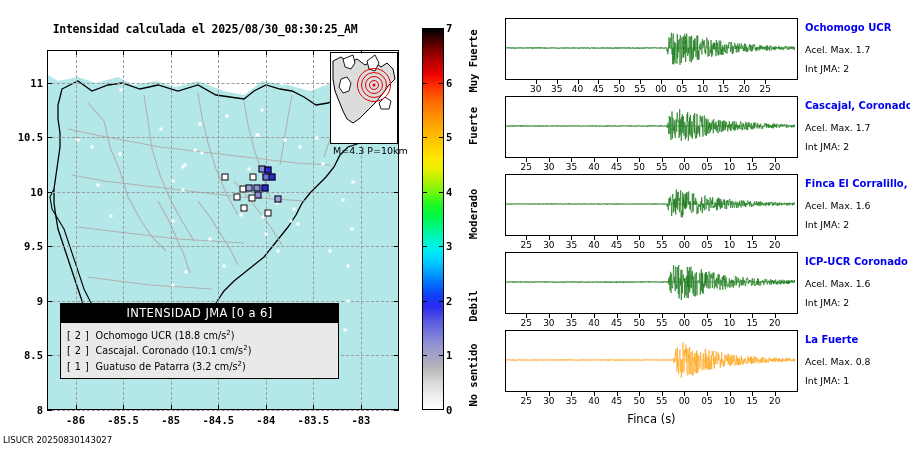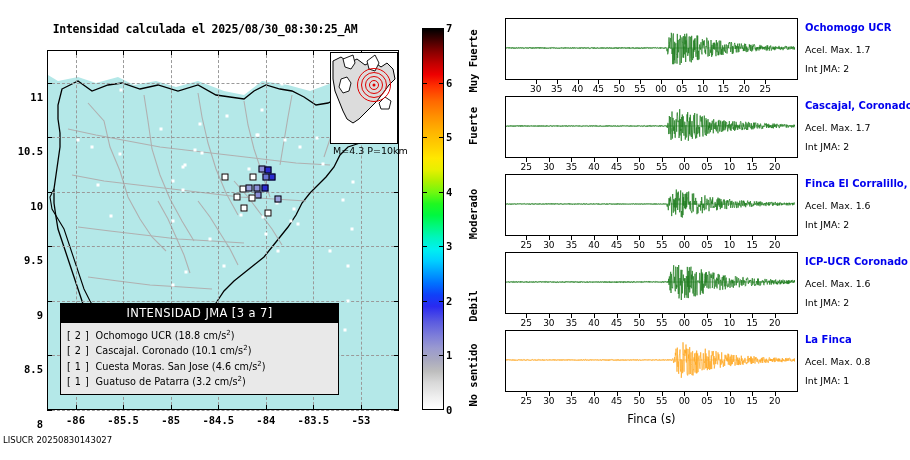--- a/index.html
+++ b/index.html
@@ -17,21 +17,21 @@
      background:#b4e8e8;box-sizing:border-box;overflow:hidden;}
 
   .gridline-v{position:absolute;top:0;bottom:0;width:0;border-left:1px dashed #9a9a9a;}
   .gridline-h{position:absolute;left:0;right:0;height:0;border-top:1px dashed #9a9a9a;}
 
   
   #map-svg{position:absolute;left:0;top:0;}
 
   .ytick{position:absolute;right:0;transform:translateY(-50%);
      font-family:"DejaVu Sans Mono",monospace;font-weight:bold;font-size:10.5px;color:#000;}
-  #ylabels{left:0;top:64px;width:43px;height:360px;}
+  #ylabels{left:0;top:50px;width:43px;height:360px;}
   .xtick{position:absolute;transform:translateX(-50%);
      font-family:"DejaVu Sans Mono",monospace;font-weight:bold;font-size:10.5px;color:#000;}
   #xlabels{left:47px;top:414px;width:352px;height:16px;}
 
   .tickmark-b{position:absolute;bottom:0;width:0;height:5px;border-left:1.3px solid #000;}
   .tickmark-t{position:absolute;top:0;width:0;height:5px;border-left:1.3px solid #000;}
   .tickmark-l{position:absolute;left:0;height:0;width:5px;border-top:1.3px solid #000;}
   .tickmark-r{position:absolute;right:0;height:0;width:5px;border-top:1.3px solid #000;}
 
   
@@ -280,29 +280,28 @@
     <div class="ytick" style="top: 305.455px;">8.5</div>
     <div class="ytick" style="top: 360px;">8</div>
   </div>
 <div class="abs" id="xlabels">
     <div class="xtick" style="left: 28.5405px;">-86</div>
     <div class="xtick" style="left: 76.1081px;">-85.5</div>
     <div class="xtick" style="left: 123.676px;">-85</div>
     <div class="xtick" style="left: 171.243px;">-84.5</div>
     <div class="xtick" style="left: 218.811px;">-84</div>
     <div class="xtick" style="left: 266.378px;">-83.5</div>
-    <div class="xtick" style="left: 313.946px;">-53</div>
+    <div class="xtick" style="left: 313.946px;">-83</div>
   </div>
 
 <div class="abs" id="legend">
-  <div id="legend-title">INTENSIDAD JMA [3 a 7]</div>
+  <div id="legend-title">INTENSIDAD JMA [0 a 6]</div>
   <div id="legend-body">
       <div class="legend-row"><span class="br">[ 2 ]</span>&nbsp; Ochomogo UCR (18.8 cm/s<sup>2</sup>)</div>
       <div class="legend-row"><span class="br">[ 2 ]</span>&nbsp; Cascajal. Coronado (10.1 cm/s<sup>2</sup>)</div>
-      <div class="legend-row"><span class="br">[ 1 ]</span>&nbsp; Cuesta Moras. San Jose (4.6 cm/s<sup>2</sup>)</div>
       <div class="legend-row"><span class="br">[ 1 ]</span>&nbsp; Guatuso de Patarra (3.2 cm/s<sup>2</sup>)</div>
     </div>
 </div>
 
 <div class="abs" id="footer">LISUCR 20250830143027</div>
 
 <div class="abs" id="cbar">
   <div id="cbar-fill" style="background: linear-gradient(to top, rgb(255, 255, 255) 0%, rgb(240, 240, 240) 3%, rgb(216, 216, 216) 7%, rgb(189, 189, 189) 10%, rgb(168, 168, 192) 13%, rgb(154, 154, 208) 16%, rgb(128, 128, 216) 19%, rgb(90, 90, 224) 23%, rgb(42, 42, 240) 27%, rgb(16, 64, 248) 30%, rgb(0, 112, 255) 33%, rgb(0, 160, 255) 36%, rgb(0, 208, 255) 39%, rgb(0, 240, 240) 42%, rgb(0, 245, 192) 45%, rgb(0, 248, 128) 48%, rgb(0, 248, 64) 51%, rgb(32, 248, 32) 54%, rgb(112, 248, 16) 57%, rgb(176, 240, 0) 60%, rgb(232, 240, 0) 63%, rgb(255, 232, 0) 66%, rgb(255, 208, 0) 69%, rgb(255, 180, 0) 73%, rgb(255, 144, 0) 77%, rgb(255, 104, 0) 81%, rgb(255, 48, 0) 85%, rgb(238, 0, 0) 88%, rgb(192, 0, 0) 91%, rgb(136, 0, 0) 94%, rgb(68, 0, 0) 97%, rgb(0, 0, 0) 100%);"></div>
 </div>
 <div class="abs" id="cbar-ticks" style="left: 422px; top: 28px; width: 22px; height: 382px;">
@@ -493,17 +492,17 @@
       <div class="wfnum" style="left: 179.375px; top: 4px;">00</div>
       <div class="wf-tickline" style="left: 201.958px;"></div>
       <div class="wfnum" style="left: 201.958px; top: 4px;">05</div>
       <div class="wf-tickline" style="left: 224.542px;"></div>
       <div class="wfnum" style="left: 224.542px; top: 4px;">10</div>
       <div class="wf-tickline" style="left: 247.125px;"></div>
       <div class="wfnum" style="left: 247.125px; top: 4px;">15</div>
       <div class="wf-tickline" style="left: 269.708px;"></div>
       <div class="wfnum" style="left: 269.708px; top: 4px;">20</div>
     </div>
-    <div class="wf-name" style="top: 316px; color: rgb(0, 0, 238);">La Finca</div>
+    <div class="wf-name" style="top: 316px; color: rgb(0, 0, 238);">La Fuerte</div>
     <div class="wf-meta" style="top: 338px;">Acel. Max. 0.8</div>
     <div class="wf-meta" style="top: 357px;">Int JMA: 1</div>
     <div id="wf-xlabel" style="top: 394px;">Finca (s)</div>
   </div>
 
 </body></html>

